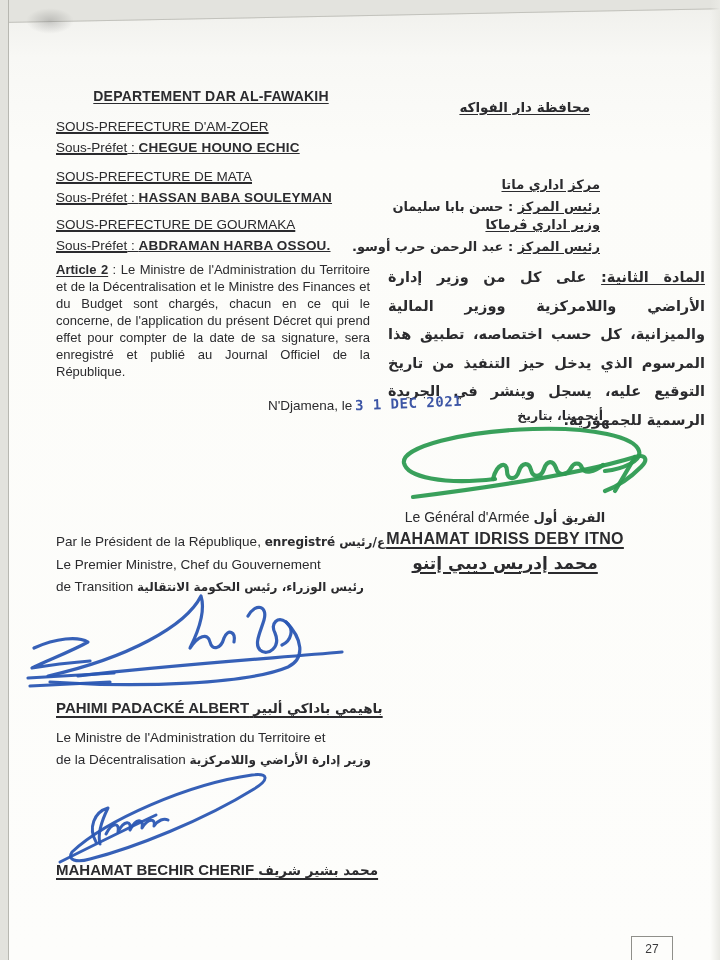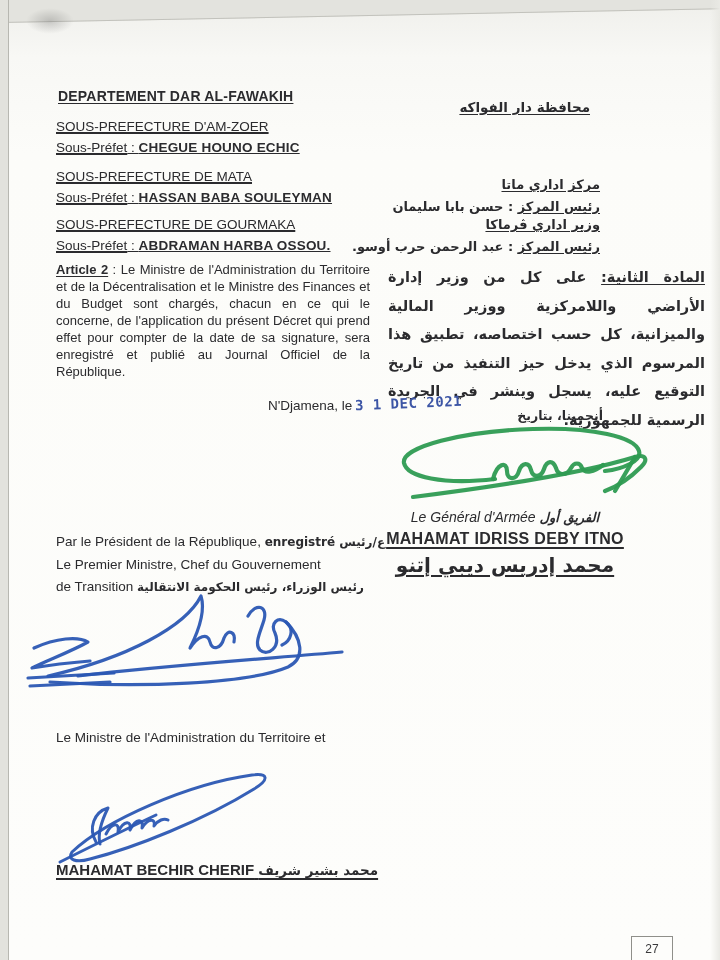--- a/index.html
+++ b/index.html
@@ -14,21 +14,21 @@
   .u{text-decoration:underline;text-underline-offset:2px;}
   .u-thick{text-decoration:underline;text-underline-offset:3px;text-decoration-thickness:1.5px;}
 
   
   .edge-left{left:0;top:0;bottom:0;width:8px;background:#e2e2dd;border-right:1px solid #b7b7b1;}
   .edge-top{left:-12px;top:-27px;width:760px;height:42px;background:#e3e3de;border-bottom:1px solid #c2c2bc;transform:rotate(-1.1deg);}
   .edge-right{right:0;top:0;bottom:0;width:10px;background:linear-gradient(270deg,#e9e9e4,rgba(233,233,228,0));}
   .smudge{left:26px;top:8px;width:48px;height:26px;background:radial-gradient(ellipse at center,rgba(118,118,116,.35),rgba(118,118,116,0) 70%);}
 
   
-  #dept-title{left:58px;top:88px;width:306px;font-size:14px;letter-spacing:.2px;}
+  #dept-title{left:58px;top:88px;width:306px;text-align:center;font-size:14px;letter-spacing:.2px;}
   .entry{left:56px;width:330px;font-size:13.5px;line-height:21px;text-decoration:underline;}
   .entry .name{letter-spacing:.2px;text-align:right;}
 
   
   #dept-title-ar{right:130px;top:99px;font-size:13.5px;}
   .entry-ar{right:120px;width:330px;direction:rtl;text-align:right;font-size:13px;line-height:22px;}
 
   
   #article-fr{left:56px;top:261px;width:314px;font-size:13px;line-height:17px;text-align:justify;}
   #article-ar{left:388px;top:263px;width:317px;direction:rtl;text-align:justify;font-size:14.5px;line-height:28.5px;}
@@ -43,24 +43,24 @@
   svg.sig path{fill:none;stroke-linecap:round;stroke-linejoin:round;}
   #sig-president{left:383px;top:417px;}
   #sig-president path{stroke:var(--signature-green,#2e9b52);stroke-width:4.2;opacity:.95;}
   #sig-pm{left:20px;top:590px;}
   #sig-pm path{stroke:var(--signature-blue,#2b57b3);stroke-width:3.2;opacity:.95;}
   #sig-minister{left:52px;top:768px;}
   #sig-minister path{stroke:var(--signature-blue,#2b57b3);stroke-width:3;opacity:.95;}
 
   
   #president-block{left:368px;top:509px;width:274px;text-align:center;}
-  #president-block .title-line{font-size:14px;font-style:italic;}
+  #president-block .title-line{font-size:14px;}
   #president-block .title-line .ar{font-size:13px;}
   #president-name{margin-top:5px;font-size:16px;letter-spacing:.3px;}
-  #president-name-ar{margin-top:5px;font-size:20px;}
+  #president-name-ar{margin-top:5px;font-size:17px;}
 
   
   #countersign{left:56px;top:531px;width:335px;font-size:13.5px;line-height:22.5px;}
   #countersign .ar{font-size:12px;}
 
   #pm-name{left:56px;top:699px;font-size:15px;}
   #pm-name .ar{font-size:13.5px;}
   #minister-title{left:56px;top:727px;width:340px;font-size:13.5px;line-height:22px;}
   #minister-title .ar{font-size:12px;}
   #minister-name{left:56px;top:861px;font-size:15px;}
@@ -149,23 +149,30 @@
 
   <svg id="sig-pm" class="abs sig" width="335" height="110" viewBox="0 0 335 110">
     <path d="M14 58 C 36 48 58 46 68 52 C 50 62 28 70 12 78 C 36 74 58 72 70 71"></path>
     <path d="M8 88 L 94 83 M 10 96 L 90 92"></path>
     <path d="M28 86 C 108 68 166 36 181 6 C 186 22 178 42 170 58 C 178 46 188 42 190 52 C 192 61 201 59 204 48 C 208 38 216 42 214 52"></path>
     <path d="M228 26 C 236 12 248 16 244 30 C 240 43 234 54 240 60 C 248 67 261 57 255 43 C 250 33 258 26 266 32 C 275 39 271 51 262 55"></path>
     <path d="M266 32 C 282 48 286 68 268 77 C 228 94 120 98 30 92"></path>
     <path d="M58 86 C 150 75 256 68 322 62"></path>
   </svg>
 
+  <div id="pm-name" class="abs">
+    <span class="u-thick"><span class="b">PAHIMI PADACKÉ ALBERT</span> <span class="ar" dir="rtl">باهيمي باداكي ألبير</span></span>
+  </div>
 
   <div id="minister-title" class="abs">
     <div>Le Ministre de l'Administration du Territoire et</div>
+    <div>
+      <span>de la Décentralisation</span>
+      <span class="ar" dir="rtl">وزير إدارة الأراضي واللامركزية</span>
+    </div>
   </div>
 
   <svg id="sig-minister" class="abs sig" width="240" height="98" viewBox="0 0 240 98">
     <path d="M20 84 C 54 52 136 16 200 7 C 216 5 218 11 202 21 C 152 52 82 80 38 91 C 24 95 15 92 20 84"></path>
     <path d="M54 66 C 60 54 68 54 66 64 C 72 52 80 52 78 62 C 84 50 92 50 90 60 C 96 50 104 50 102 58 C 106 52 112 50 116 52"></path>
     <path d="M44 74 C 36 60 42 44 56 40 C 48 56 46 68 48 76"></path>
     <path d="M8 94 C 36 80 72 62 104 47"></path>
   </svg>
 
   <div id="minister-name" class="abs">

